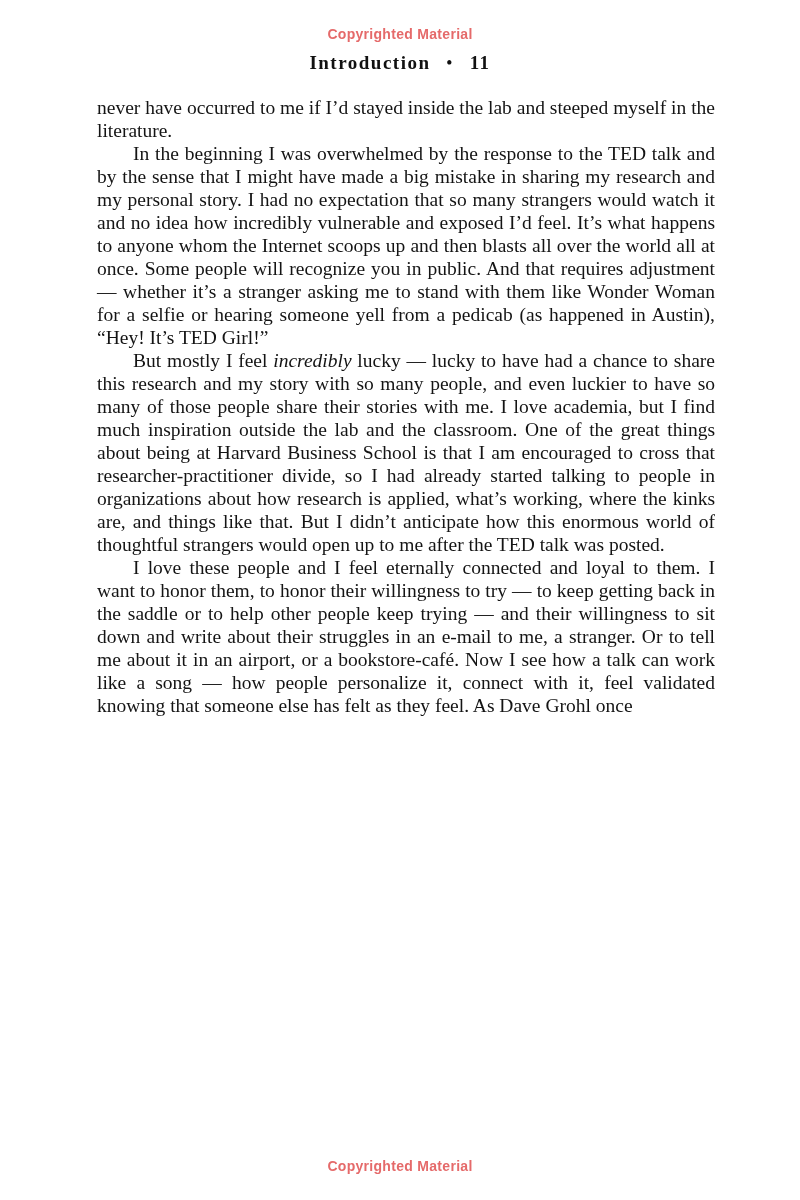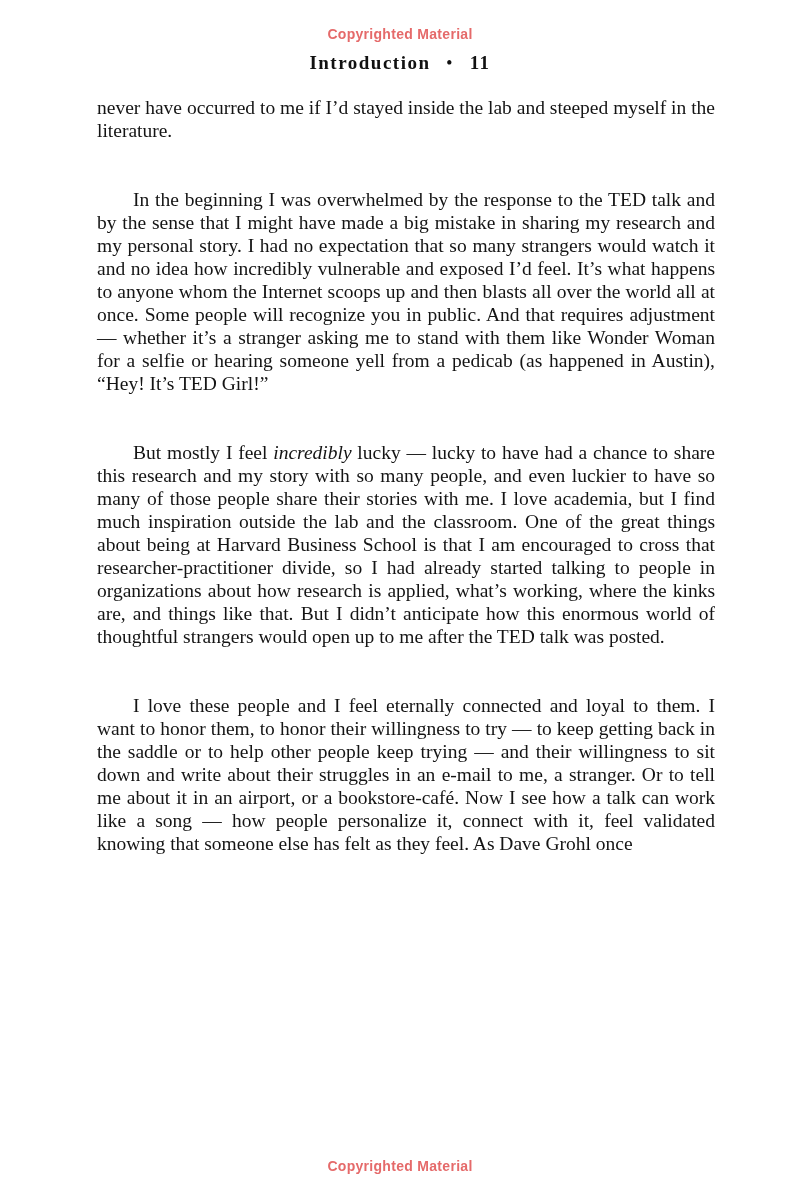--- a/index.html
+++ b/index.html
@@ -46,21 +46,21 @@
   .body-text {
     position: absolute;
     top: 96px;
     left: 97px;
     width: 618px;
     font-size: 19.5px;
     line-height: 23px;
     text-align: justify;
   }
   .body-text p { margin: 0; padding: 0; }
-  .body-text p.indent { text-indent: 36px; margin-top: 46px; }
+  .body-text p.indent { text-indent: 36px; }
   .body-text em { }
 </style>
 </head>
 <body>
 
 <div class="page">
 
   <div class="copyright copyright-top">Copyrighted Material</div>
 
   <div class="page-header">

